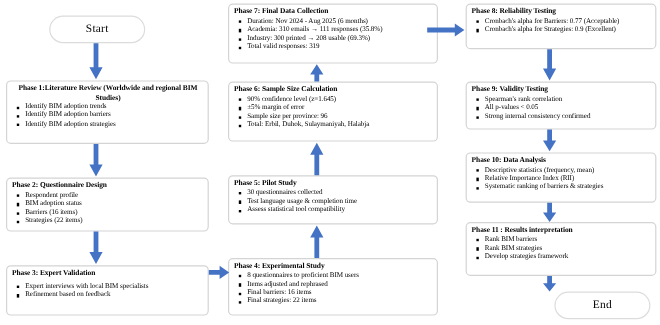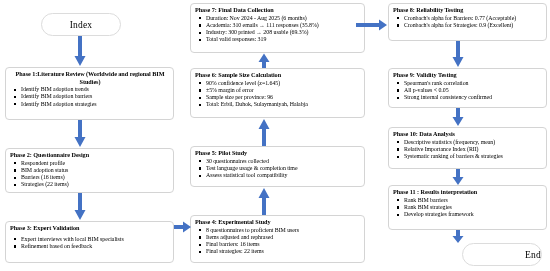--- a/index.html
+++ b/index.html
@@ -75,21 +75,21 @@
   .arrow {
     position: absolute;
   }
   .arrow svg {
     display: block;
     overflow: visible;
   }
 
   
   #start-node      { left: 41px;  top: 13px;  width: 80px;  height: 23px; }
-  #end-node        { left: 462px; top: 243px; width: 80px;  height: 23px; justify-content: flex-end; }
+  #end-node        { left: 462px; top: 243px; width: 80px;  height: 23px; }
 
   #phase1 { left: 5px;   top: 67px;  width: 169px; height: 53px; }
   #phase2 { left: 5px;   top: 148px; width: 169px; height: 45px; }
   #phase3 { left: 5px;   top: 221px; width: 169px; height: 42px; }
 
   #phase4 { left: 190px; top: 215px; width: 175px; height: 48px; }
   #phase5 { left: 190px; top: 146px; width: 175px; height: 41px; }
   #phase6 { left: 190px; top: 68px;  width: 175px; height: 50px; }
   #phase7 { left: 190px; top: 3px;   width: 175px; height: 50px; }
 
@@ -113,21 +113,21 @@
 
   #arr-p8-p9    { left: 452px; top: 41px;  }
   #arr-p9-p10   { left: 452px; top: 108px; }
   #arr-p10-p11  { left: 452px; top: 169px; }
   #arr-p11-end  { left: 452px; top: 230px; }
 </style>
 </head>
 <body>
 
 <div class="terminator" id="start-node">
-  <span>Index</span>
+  <span>Start</span>
 </div>
 
 <div class="terminator" id="end-node">
   <span>End</span>
 </div>
 
 <div class="node" id="phase1">
   <div class="title center">Phase 1:Literature Review (Worldwide and regional BIM Studies)</div>
   <ul>
     <li>Identify BIM adoption trends</li>

